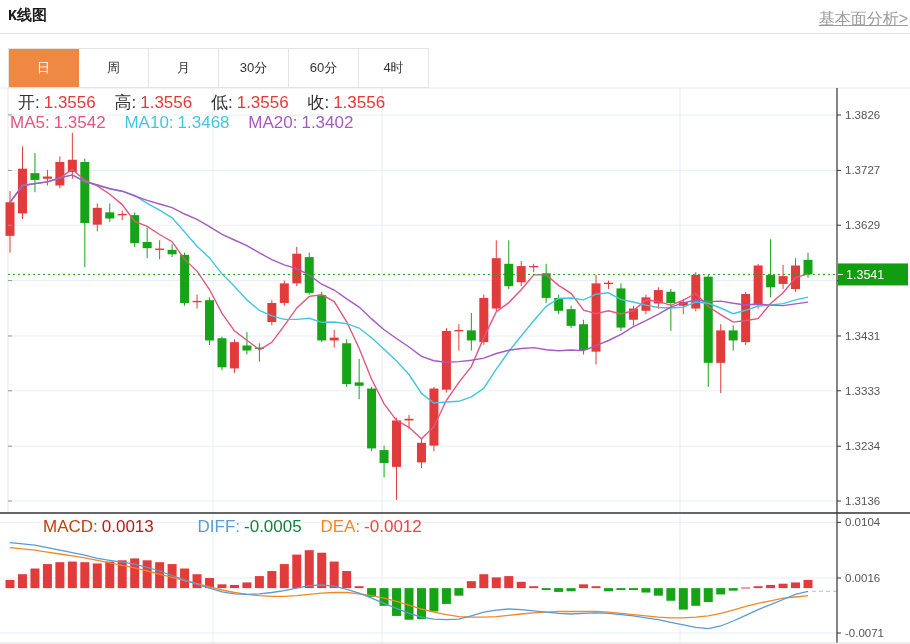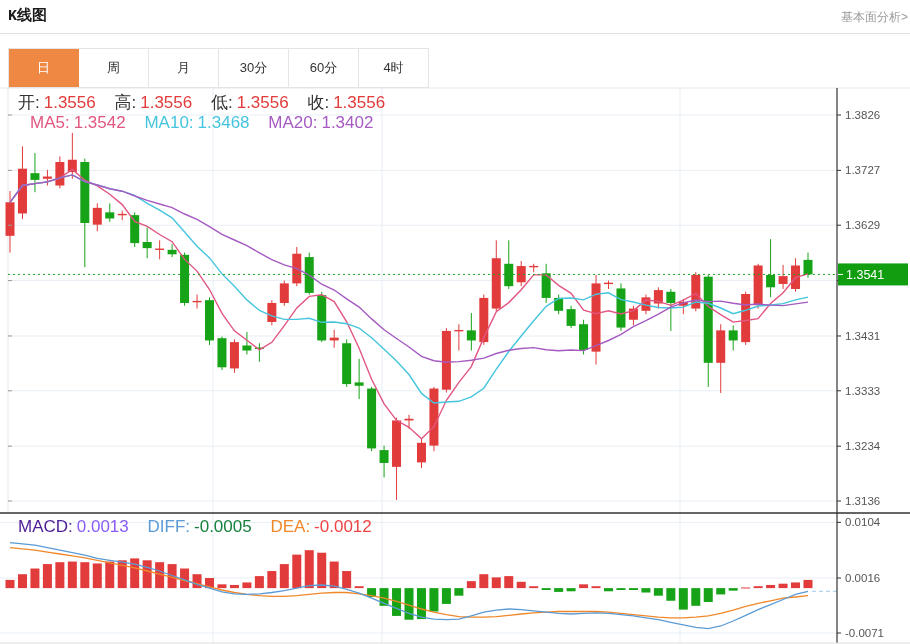--- a/index.html
+++ b/index.html
@@ -1,19 +1,19 @@
 <!DOCTYPE html>
 <html><head>
 <meta charset="utf-8">
 <style>
   html,body{margin:0;padding:0;background:#fff;}
   .page{position:relative;width:910px;height:644px;background:#fff;overflow:hidden;
         font-family:"Liberation Sans","DejaVu Sans",sans-serif;}
   .hdr-title{position:absolute;left:8px;top:6px;font-size:15px;font-weight:bold;color:#1a1a1a;font-family:Liberation Mono, monospace;}
-  .hdr-link{position:absolute;right:2px;top:9px;font-size:12px;color:#9a9a9a;cursor:pointer;}
+  .hdr-link{position:absolute;right:2px;top:9px;font-size:16px;color:#9a9a9a;cursor:pointer;text-decoration:underline;}
   .hdr-divider{position:absolute;left:0;top:33px;width:910px;height:1px;background:#e2e2e2;}
   .tab-bar{position:absolute;left:8px;top:48px;display:flex;border:1px solid #e4e4e4;z-index:3;background:#fff;}
   .tab{width:69px;height:38px;line-height:38px;text-align:center;font-size:13px;color:#333;
        border-right:1px solid #e4e4e4;background:#fff;cursor:pointer;user-select:none;}
   .tab:last-child{border-right:none;}
   .tab.active{color:#fff;border-color:transparent;}
   .chart-svg{position:absolute;left:0;top:0;z-index:1;}
   .overlay-row{position:absolute;z-index:2;font-size:17px;white-space:nowrap;}
   .overlay-row span{margin-right:4px;}
   .overlay-row .gap{margin-right:14px;}
@@ -307,24 +307,24 @@
       </g>
     </svg>
 
   <div class="overlay-row" style="left:18px;top:91px;">
     <span class="lbl">开:</span><span class="gap" style="color: rgb(226, 59, 59);">1.3556</span>
     <span class="lbl">高:</span><span class="gap" style="color: rgb(226, 59, 59);">1.3556</span>
     <span class="lbl">低:</span><span class="gap" style="color: rgb(226, 59, 59);">1.3556</span>
     <span class="lbl">收:</span><span style="color: rgb(226, 59, 59);">1.3556</span>
   </div>
 
-  <div class="overlay-row" style="left:30px;top:113px;">
+  <div class="overlay-row" style="left:10px;top:113px;">
     <span style="color: rgb(226, 86, 128);">MA5:</span><span class="gap" style="color: rgb(226, 86, 128);">1.3542</span>
     <span style="color: rgb(69, 197, 221);">MA10:</span><span class="gap" style="color: rgb(69, 197, 221);">1.3468</span>
     <span style="color: rgb(165, 91, 193);">MA20:</span><span style="color: rgb(165, 91, 193);">1.3402</span>
   </div>
 
   <div class="overlay-row" style="left:18px;top:517px;">
-    <span style="color: #4c1d95;">MACD:</span><span class="gap" style="color: #8b5cf6;">0.0013</span>
-    <span style="color: rgb(91, 155, 213);">DIFF:</span><span class="gap" style="color: #15803d;">-0.0005</span>
+    <span style="color: #c2410c; margin-left: 25px;">MACD:</span><span class="gap" style="color: #b91c1c;">0.0013</span>
+    <span style="color: rgb(91, 155, 213); margin-left: 25px;">DIFF:</span><span class="gap" style="color: #15803d;">-0.0005</span>
     <span style="color: rgb(240, 136, 42);">DEA:</span><span style="color: #ef4444;">-0.0012</span>
   </div>
 </div>
 
 </body></html>

